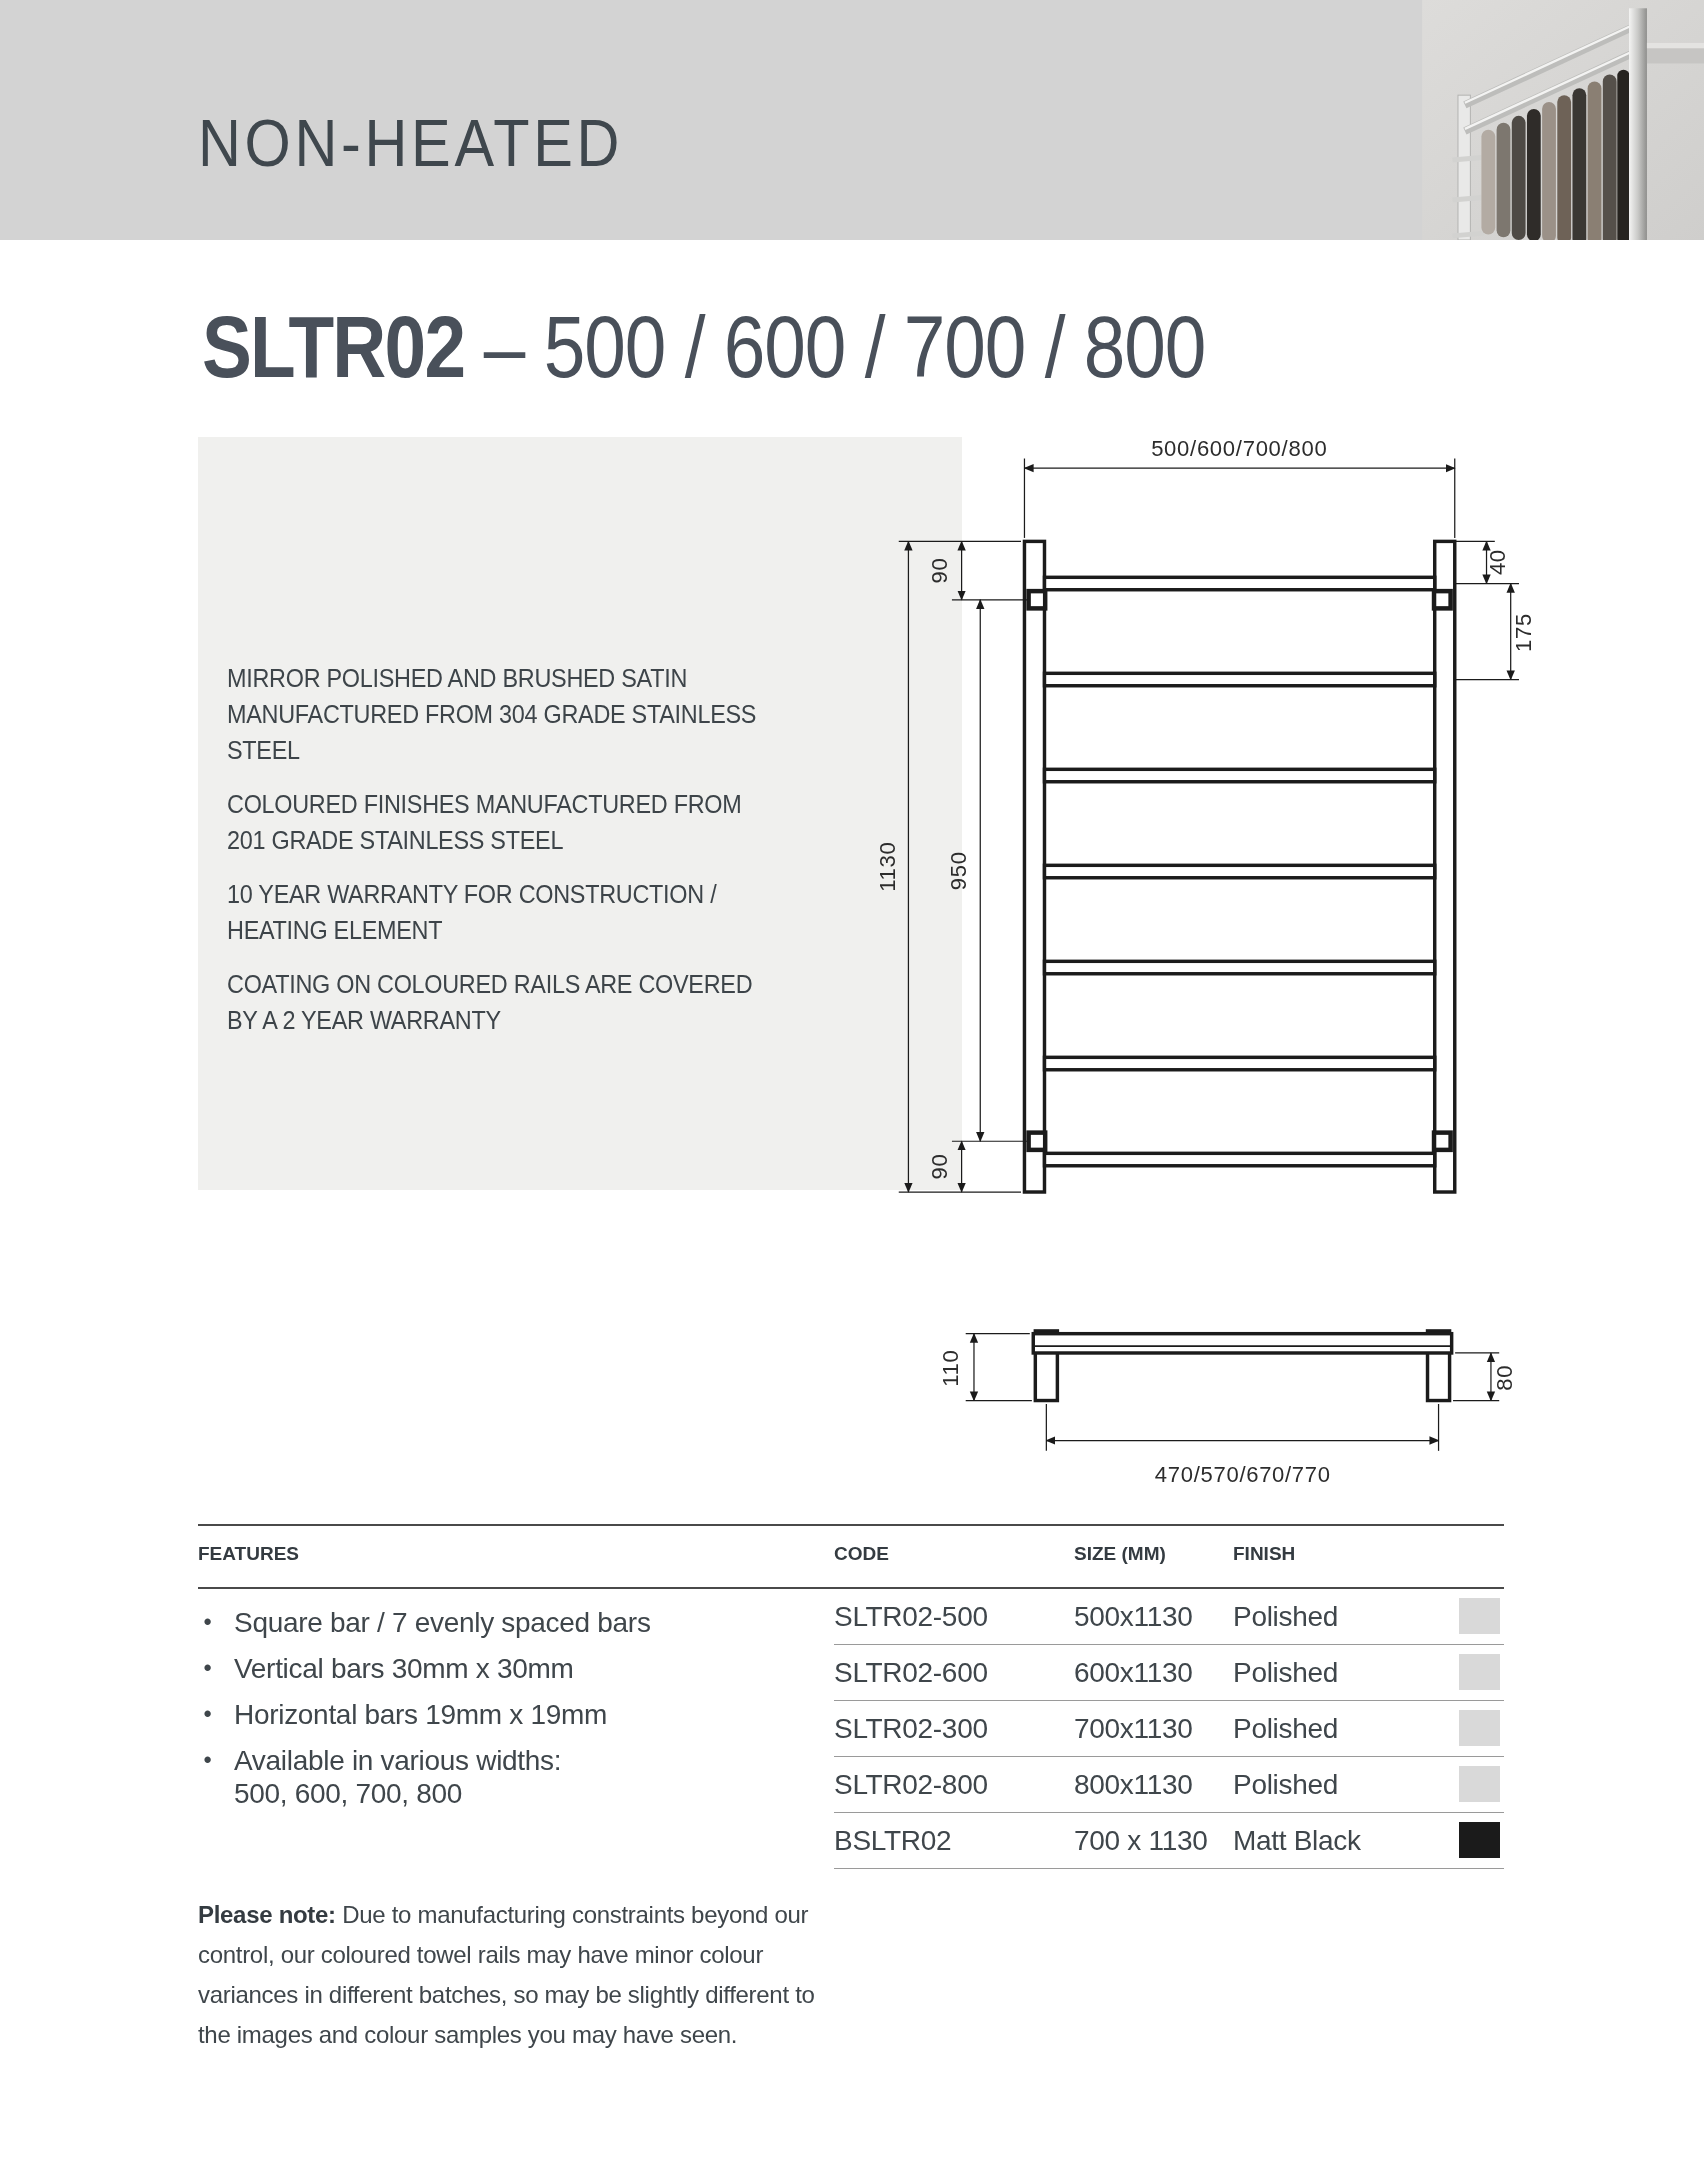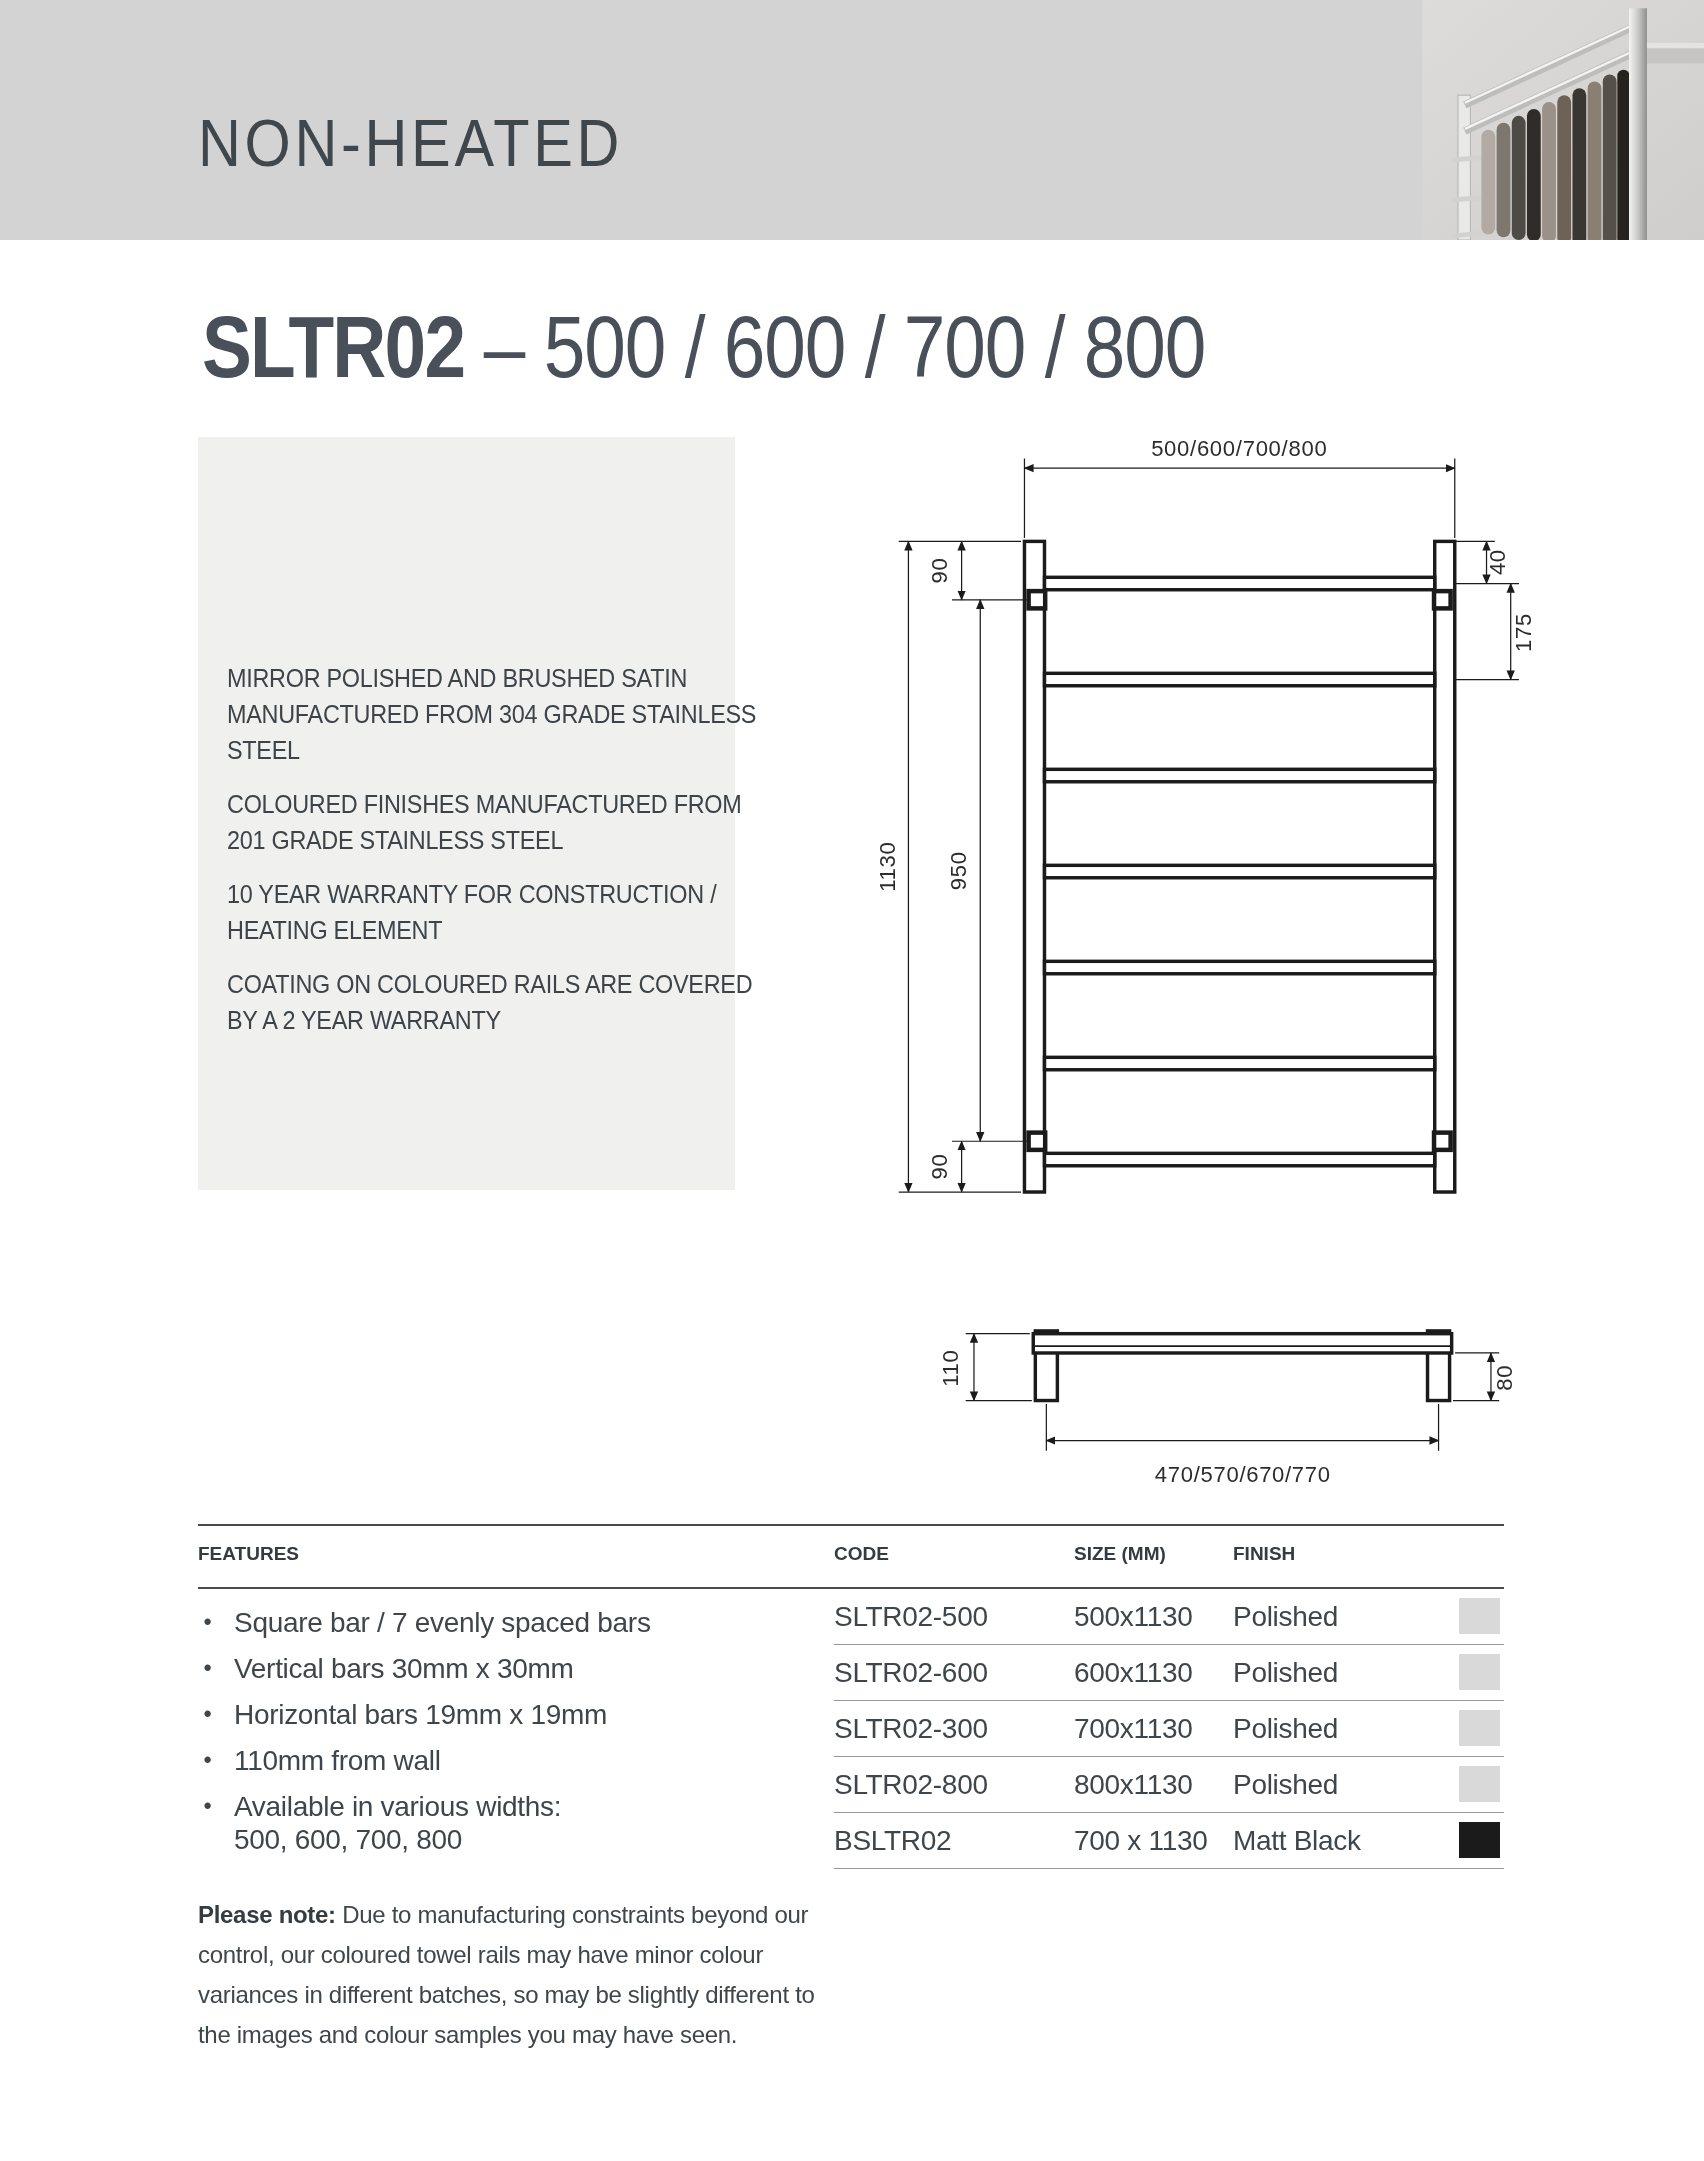--- a/index.html
+++ b/index.html
@@ -11,21 +11,21 @@
     letter-spacing:4.1px;transform:scaleX(.9);transform-origin:left top;white-space:nowrap;}
   .photo{position:absolute;right:0;top:0;width:283px;height:240px;}
 
   
   .page-title{position:absolute;left:202px;top:303px;font-size:88px;line-height:1;color:#49505a;
     transform:scaleX(.85);transform-origin:left top;white-space:nowrap;}
   .page-title .model{font-weight:700;letter-spacing:-2.1px;}
   .page-title .range{font-weight:400;letter-spacing:-1.4px;}
 
   
-  .info-box{position:absolute;left:198px;top:437px;width:537px;height:753px;background:#f0f0ee;box-sizing:border-box;
+  .info-box{position:absolute;left:198px;top:437px;width:764px;height:753px;background:#f0f0ee;box-sizing:border-box;
     padding:223px 0 0 29px;}
   .info-box p{margin:0 0 18px 0;width:601px;font-size:26px;line-height:36px;letter-spacing:-0.3px;color:#3d4449;
     transform:scaleX(.9);transform-origin:left top;}
 
   
   .front-svg{position:absolute;left:864px;top:415px;}
   .side-svg{position:absolute;left:864px;top:1313px;}
   .dim-label{font-family:"Liberation Sans",sans-serif;font-size:32px;fill:#2c2c2c;letter-spacing:1px;}
 
   
@@ -205,21 +205,20 @@
 
 <div class="col-head h-features">FEATURES</div>
 <div class="col-head h-code">CODE</div>
 <div class="col-head h-size">SIZE (MM)</div>
 <div class="col-head h-finish">FINISH</div>
 
 <div class="features">
   <div class="item">Square bar / 7 evenly spaced bars</div>
   <div class="item">Vertical bars 30mm x 30mm</div>
   <div class="item">Horizontal bars 19mm x 19mm</div>
-  <div class="item">110mm from wall</div>
   <div class="item" style="margin-bottom:1.4px;">Available in various widths:</div>
   <div class="cont">500, 600, 700, 800</div>
 </div>
 
 <div class="spec-table">
   <div class="spec-row">
     <span class="cell-code">SLTR02-500</span>
     <span class="cell-size">500x1130</span>
     <span class="cell-finish">Polished</span>
     <span class="swatch" style="background: rgb(217, 217, 217);"></span>

